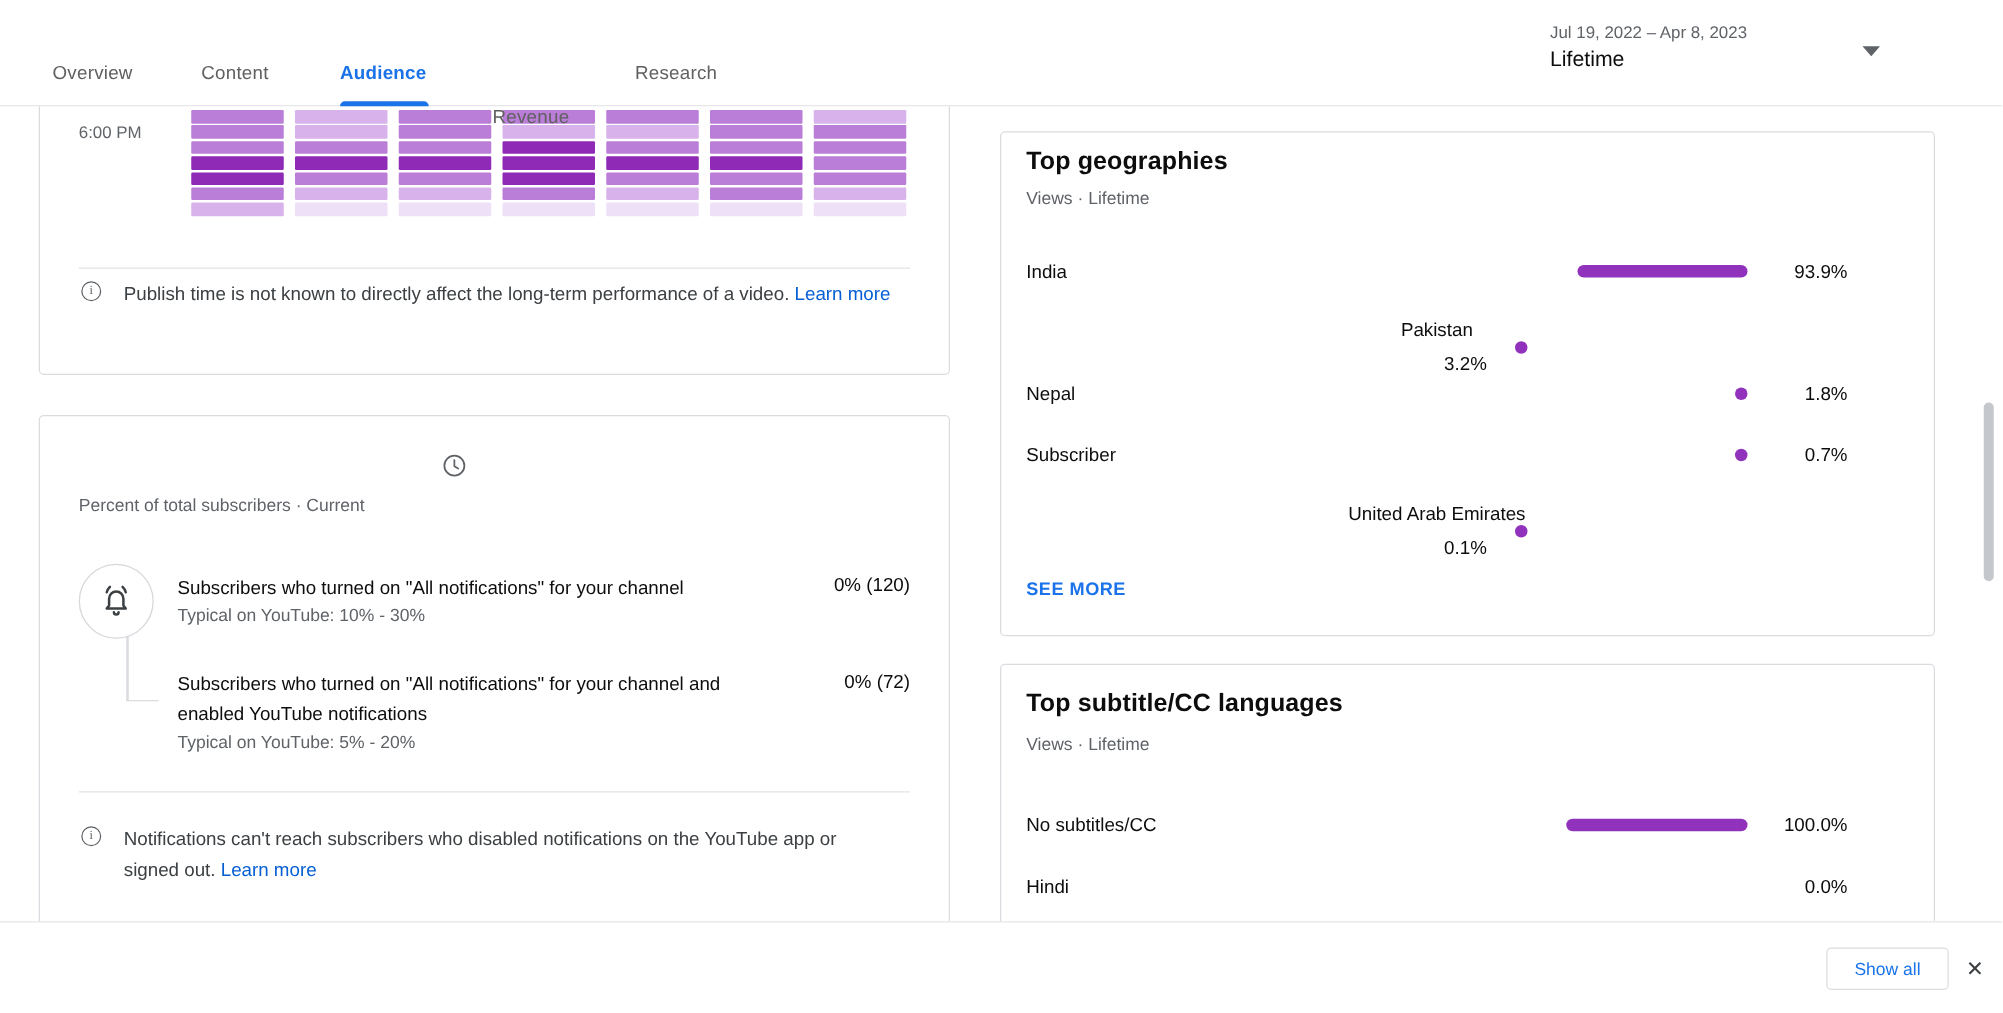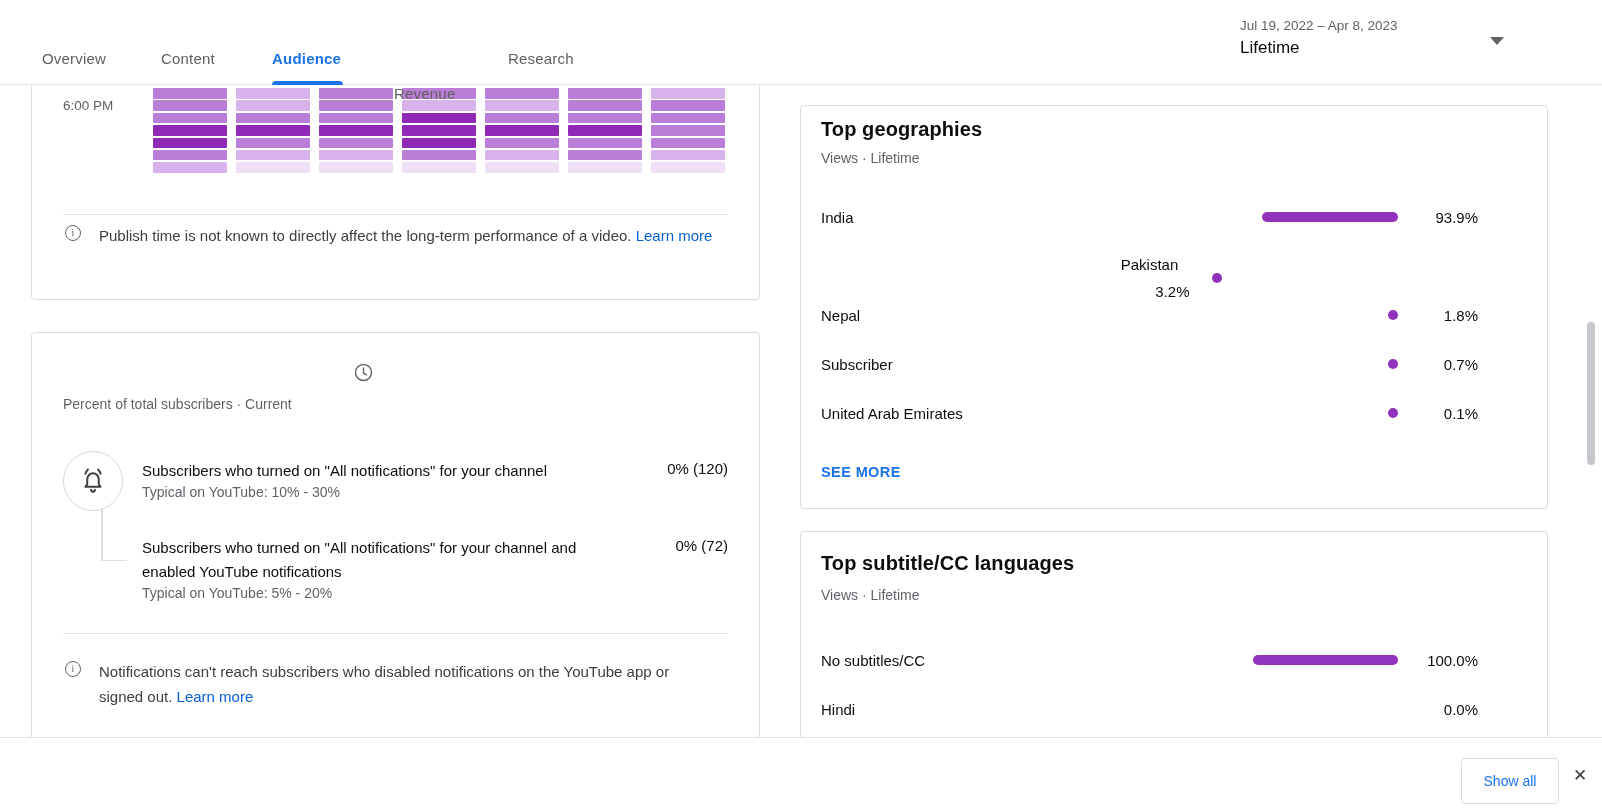--- a/index.html
+++ b/index.html
@@ -37,21 +37,21 @@
   
   .pct-row{position:absolute;left:20px;right:69px;height:20px;display:flex;align-items:center;}
   .pct-row .lbl{flex:1;font-size:15px;color:#0d0d0d;}
   .bar-wrap{width:145px;display:flex;justify-content:flex-end;align-items:center;}
   .bar{height:10px;border-radius:6px;background:var(--accent-purple);}
   .val{width:60px;margin-left:20px;text-align:right;font-size:15px;color:#0d0d0d;}
   .see-more{position:absolute;left:20px;top:358px;font-size:14.5px;font-weight:700;letter-spacing:.4px;
     color:var(--action-blue);cursor:pointer;}
   
   #footer{position:absolute;left:0;top:737px;width:100%;height:73px;background:#fff;border-top:1px solid #e5e5e5;z-index:40;box-sizing:border-box;}
-  #show-all-btn{position:absolute;left:1461px;top:20px;width:98px;height:46px;background:#fff;
+  #show-all-btn{position:absolute;left:1461px;top:20px;width:98px;height:34px;background:#fff;
     border:1px solid #dadce0;border-radius:4px;color:var(--action-blue);font-size:14px;
     font-family:"Liberation Sans",sans-serif;cursor:pointer;}
   #close-btn{position:absolute;left:1566px;top:23px;width:28px;height:28px;display:flex;align-items:center;
     justify-content:center;font-size:17px;color:#3c4043;cursor:pointer;background:none;border:none;}
   #scroll-thumb{position:absolute;left:1587px;top:322px;width:8px;height:143px;border-radius:4px;background:#c4c7cc;z-index:50;}
   .time-label{position:absolute;left:31px;top:247px;font-size:13.5px;color:#5f6368;}
   .clock-icon{position:absolute;left:322px;top:30px;}
 </style>
 </head>
 <body>
@@ -179,21 +179,21 @@
         </span>
       <span class="val">1.8%</span>
     </div>
     <div class="pct-row" style="top:248px;">
       <span class="lbl">Subscriber</span>
       <span class="bar-wrap">
           <span class="bar" style="width: 10px;"></span>
         </span>
       <span class="val">0.7%</span>
     </div>
-    <div class="pct-row" style="top:297px;">
+    <div class="pct-row" style="top:297px;flex-direction:column;">
       <span class="lbl">United Arab Emirates</span>
       <span class="bar-wrap">
           <span class="bar" style="width: 10px;"></span>
         </span>
       <span class="val">0.1%</span>
     </div>
 
     <div class="see-more">SEE MORE</div>
   </div>
 

